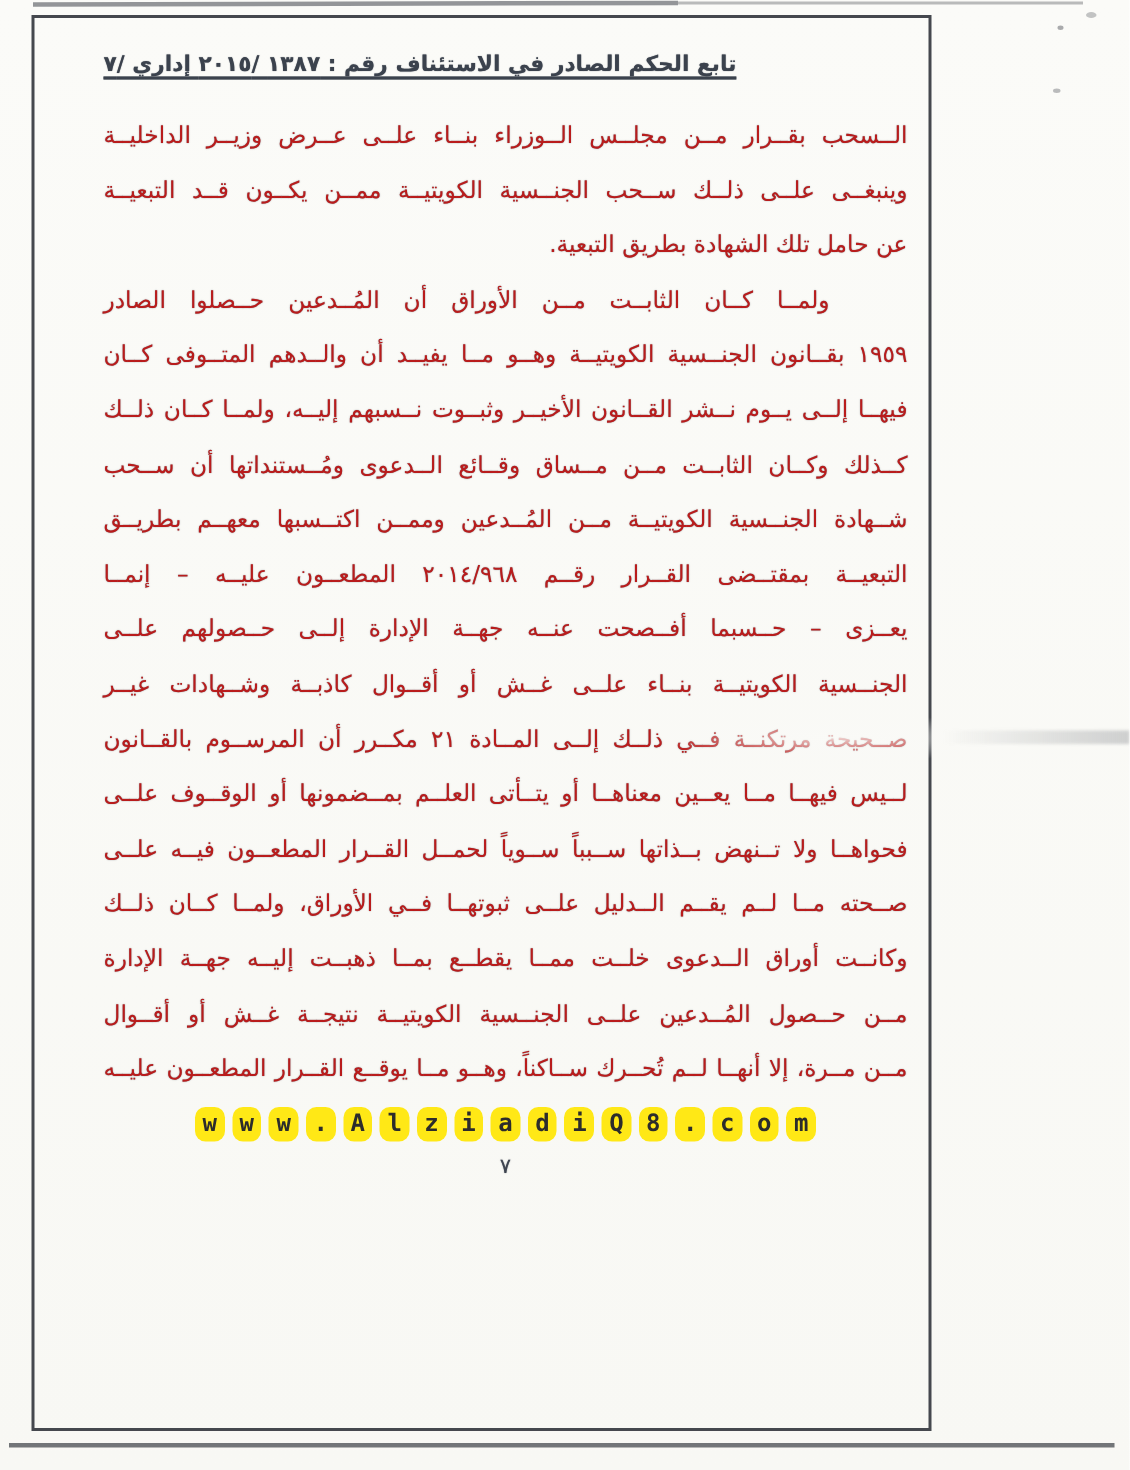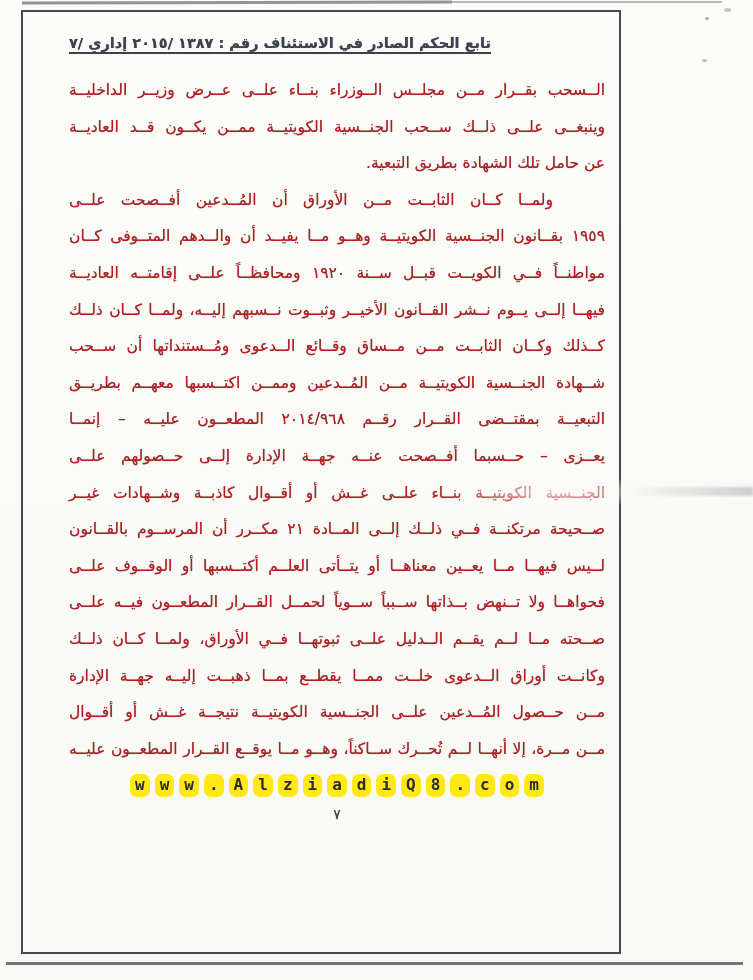--- a/index.html
+++ b/index.html
@@ -112,34 +112,33 @@
 
 <div class="border-box">
 
   <div class="case-header">
     <span>تابع الحكم الصادر في الاستئناف رقم : ١٣٨٧ /٢٠١٥ إداري /٧</span>
   </div>
 
   <div class="doc-body">
 
     <div class="line">الــسحب بقــرار مــن مجلــس الــوزراء بنــاء علــى عــرض وزيــر الداخليــة</div>
-    <div class="line">وينبغــى علــى ذلــك ســحب الجنــسية الكويتيــة ممــن يكــون قــد العاديــة</div>
+    <div class="line">وينبغــى علــى ذلــك ســحب الجنــسية الكويتيــة ممــن يكــون قــد التبعيــة</div>
     <div class="line short">عن حامل تلك الشهادة بطريق التبعية.</div>
 
-    <div class="line indent">ولمــا كــان الثابــت مــن الأوراق أن المُــدعين أفــصحت علــى</div>
+    <div class="line indent">ولمــا كــان الثابــت مــن الأوراق أن المُــدعين حــصلوا الصادر</div>
     <div class="line">١٩٥٩ بقــانون الجنــسية الكويتيــة وهــو مــا يفيــد أن والــدهم المتــوفى كــان</div>
-    <div class="line">مواطنــاً فــي الكويــت قبــل ســنة ١٩٢٠ ومحافظــاً علــى إقامتــه العاديــة</div>
     <div class="line">فيهــا إلــى يــوم نــشر القــانون الأخيــر وثبــوت نــسبهم إليــه، ولمــا كــان ذلــك</div>
     <div class="line">كــذلك وكــان الثابــت مــن مــساق وقــائع الــدعوى ومُــستنداتها أن ســحب</div>
     <div class="line">شــهادة الجنــسية الكويتيــة مــن المُــدعين وممــن اكتــسبها معهــم بطريــق</div>
     <div class="line">التبعيــة بمقتــضى القــرار رقــم ٢٠١٤/٩٦٨ المطعــون عليــه – إنمــا</div>
     <div class="line">يعــزى – حــسبما أفــصحت عنــه جهــة الإدارة إلــى حــصولهم علــى</div>
     <div class="line">الجنــسية الكويتيــة بنــاء علــى غــش أو أقــوال كاذبــة وشــهادات غيــر</div>
     <div class="line">صــحيحة مرتكنــة فــي ذلــك إلــى المــادة ٢١ مكــرر أن المرســوم بالقــانون</div>
-    <div class="line">لــيس فيهــا مــا يعــين معناهــا أو يتــأتى العلــم أكتــسبها أو الوقــوف علــى</div>
+    <div class="line">لــيس فيهــا مــا يعــين معناهــا أو يتــأتى العلــم بمــضمونها أو الوقــوف علــى</div>
     <div class="line">فحواهــا ولا تــنهض بــذاتها ســبباً ســوياً لحمــل القــرار المطعــون فيــه علــى</div>
     <div class="line">صــحته مــا لــم يقــم الــدليل علــى ثبوتهــا فــي الأوراق، ولمــا كــان ذلــك</div>
     <div class="line">وكانــت أوراق الــدعوى خلــت ممــا يقطــع بمــا ذهبــت إليــه جهــة الإدارة</div>
     <div class="line">مــن حــصول المُــدعين علــى الجنــسية الكويتيــة نتيجــة غــش أو أقــوال</div>
     <div class="line">مــن مــرة، إلا أنهــا لــم تُحــرك ســاكناً، وهــو مــا يوقــع القــرار المطعــون عليــه</div>
   </div>
 
   <div class="watermark">
       <span class="wm-char">w</span>
       <span class="wm-char">w</span>

